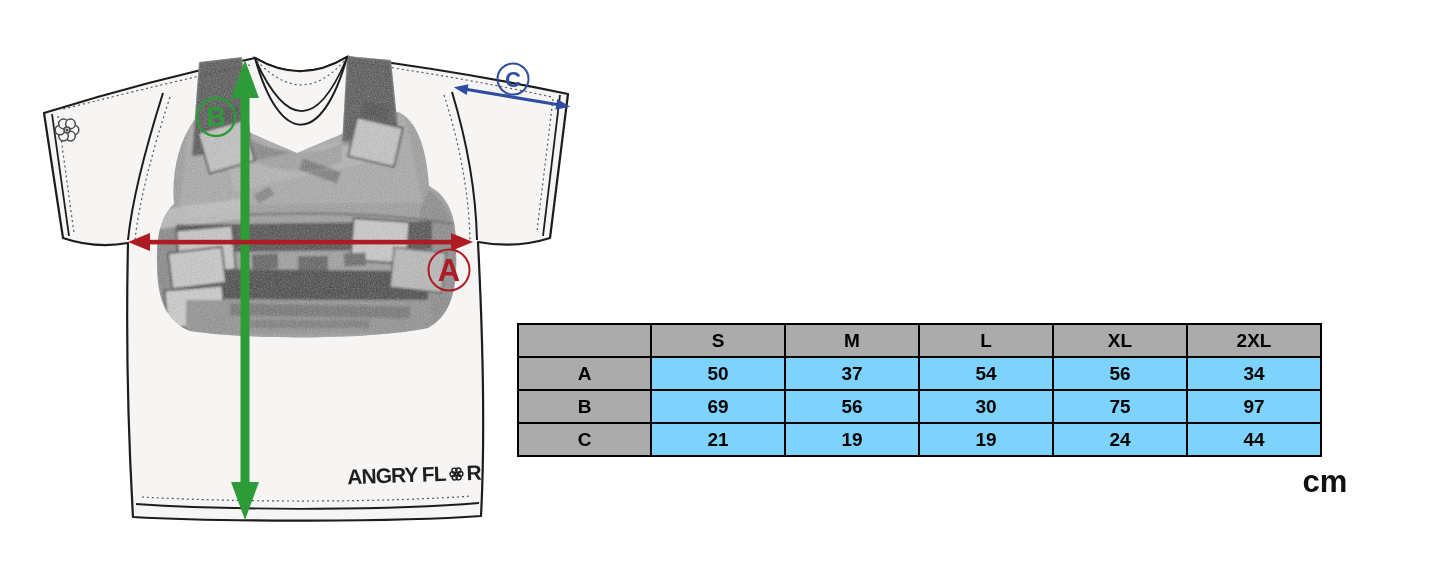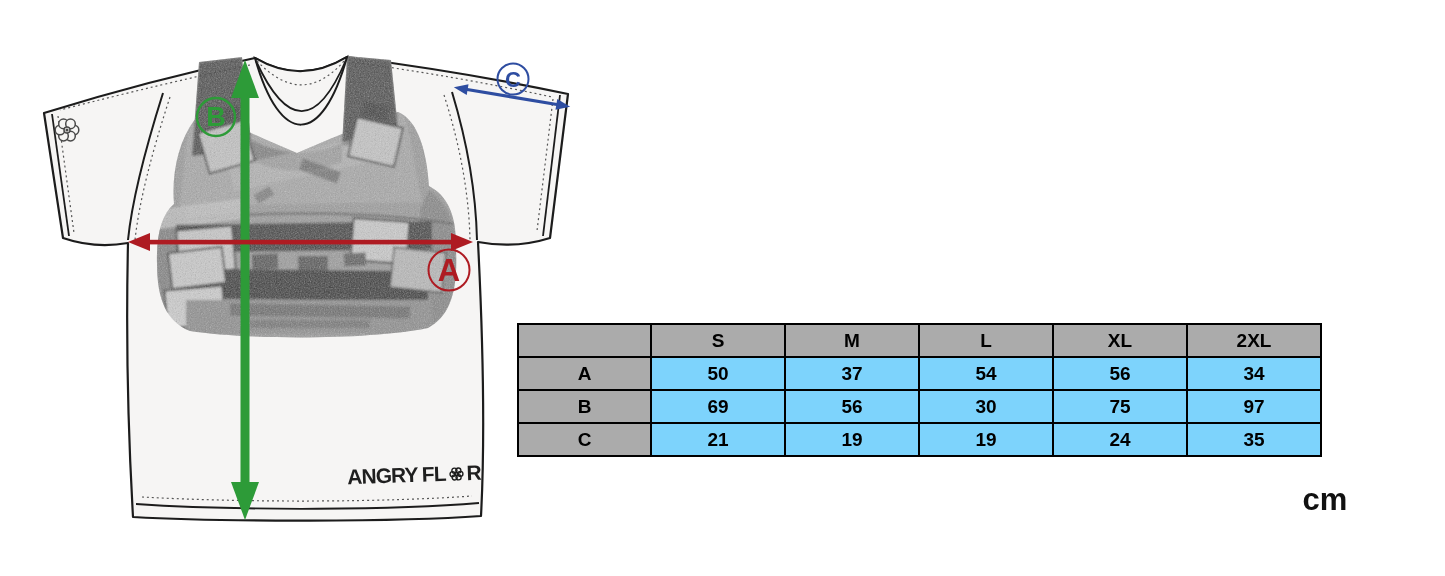--- a/index.html
+++ b/index.html
@@ -24,21 +24,21 @@
   }
   .size-table td,.size-table th{
     border:2px solid #000;text-align:center;vertical-align:middle;
     font-weight:700;font-size:19px;color:#000;padding:0;
     font-family:"Liberation Sans",sans-serif;
   }
   .size-table tr{height:33px;}
   .size-table .hdr{background:#ababab;}
   .size-table .val{background:#7dd3fc;margin-left:40px;}
   .unit{
-    position:absolute;left:1290px;top:482px;width:70px;text-align:center;
+    position:absolute;left:1290px;top:464px;width:70px;text-align:center;
     font-size:31px;font-weight:700;color:#111;
     font-family:"Liberation Sans",sans-serif;
   }
 </style>
 </head>
 <body>
 
 <div class="canvas">
 
   <svg class="shirt-svg" width="620" height="576" viewBox="0 0 620 576">
@@ -204,20 +204,20 @@
       <td class="val">30</td>
       <td class="val">75</td>
       <td class="val">97</td>
     </tr>
     <tr>
       <td class="hdr">C</td>
       <td class="val">21</td>
       <td class="val">19</td>
       <td class="val">19</td>
       <td class="val">24</td>
-      <td class="val">35</td>
+      <td class="val">44</td>
     </tr>
   </tbody>
     </table>
 
   <div class="unit">cm</div>
 
 </div>
 
 </body></html>

